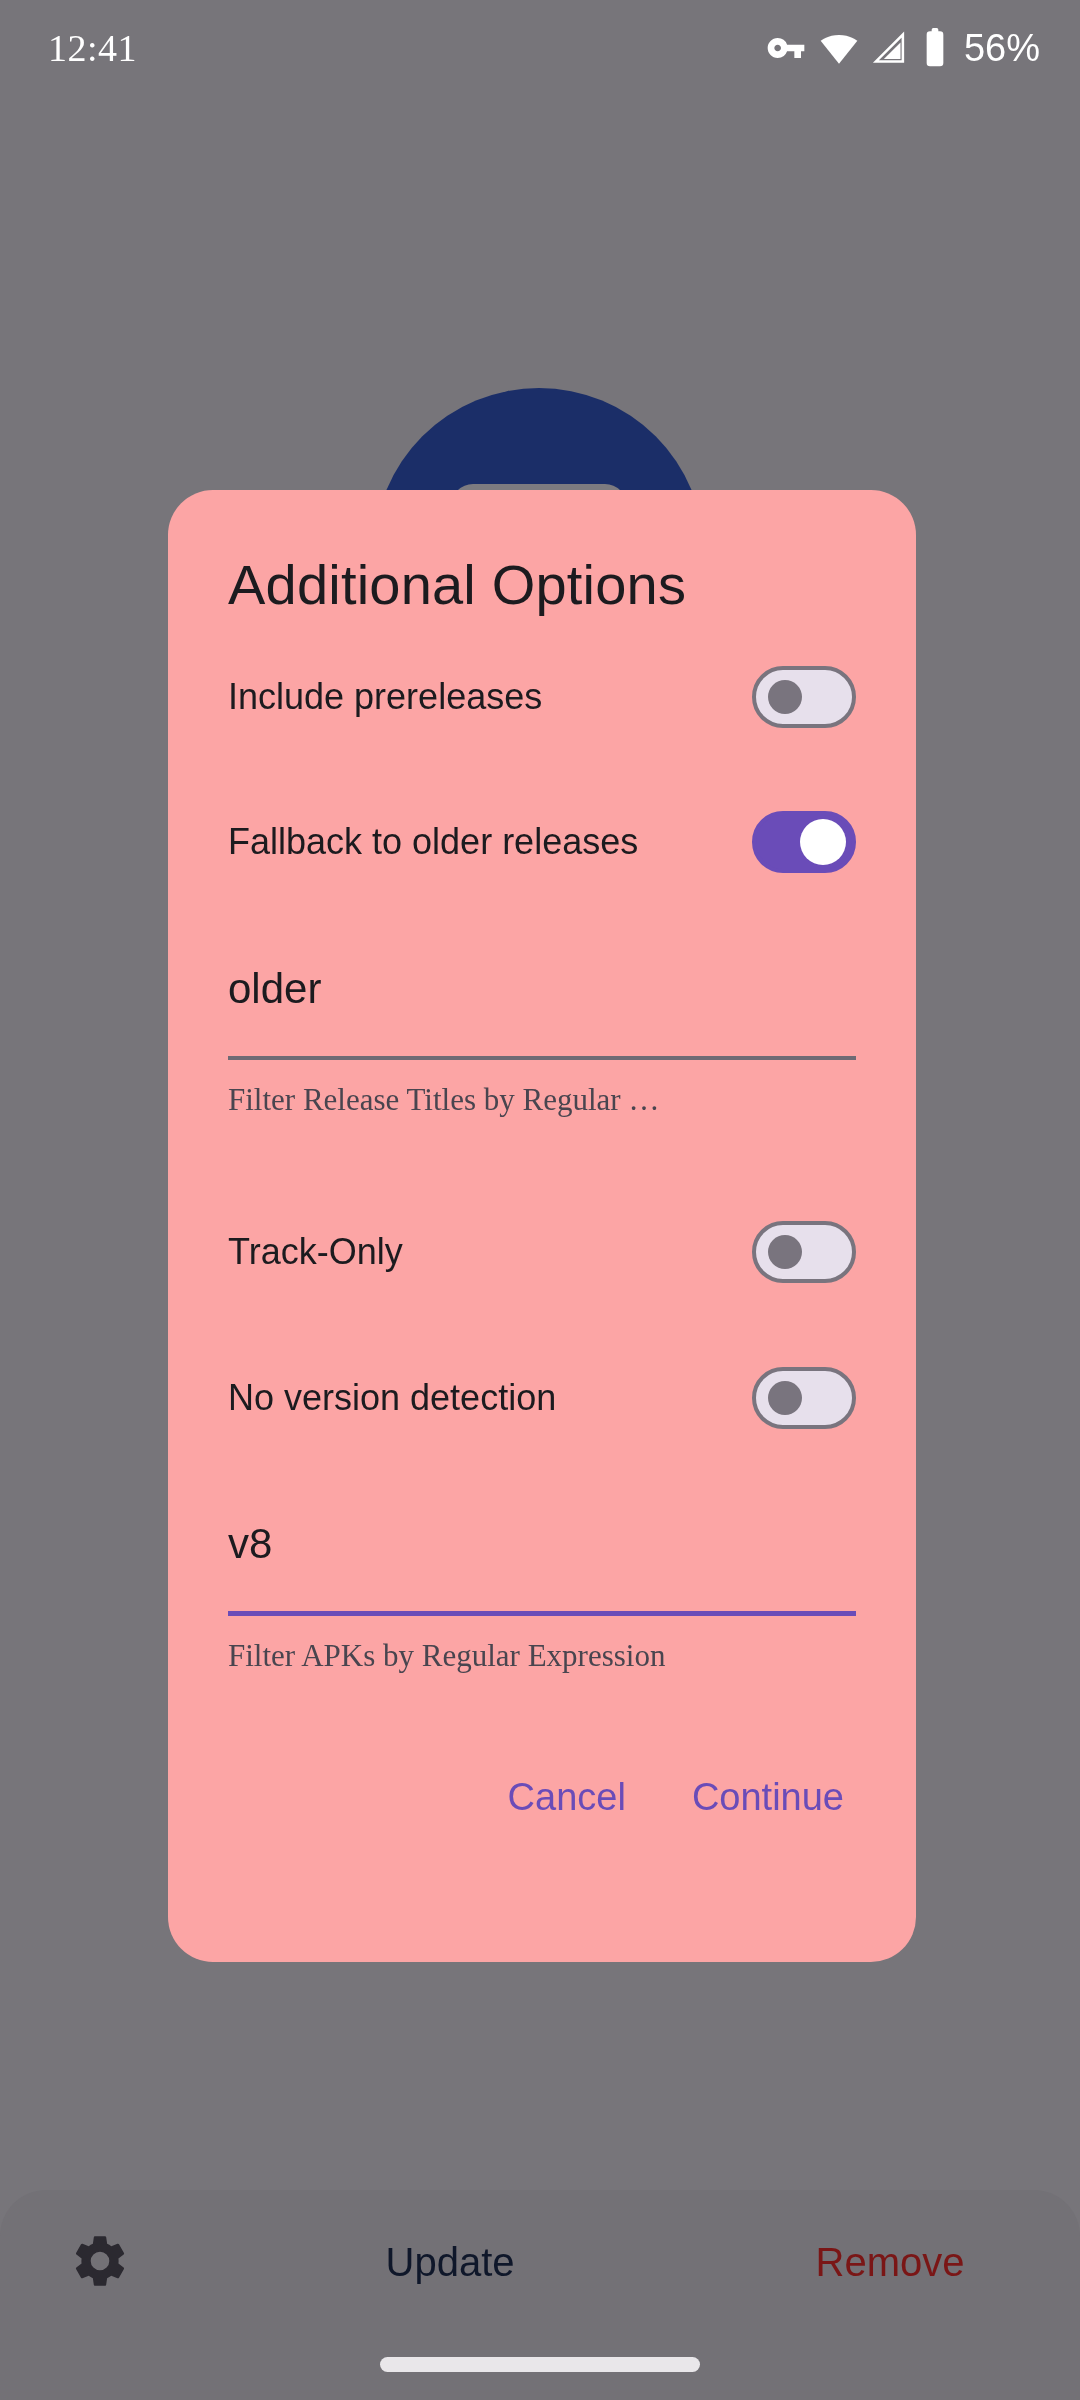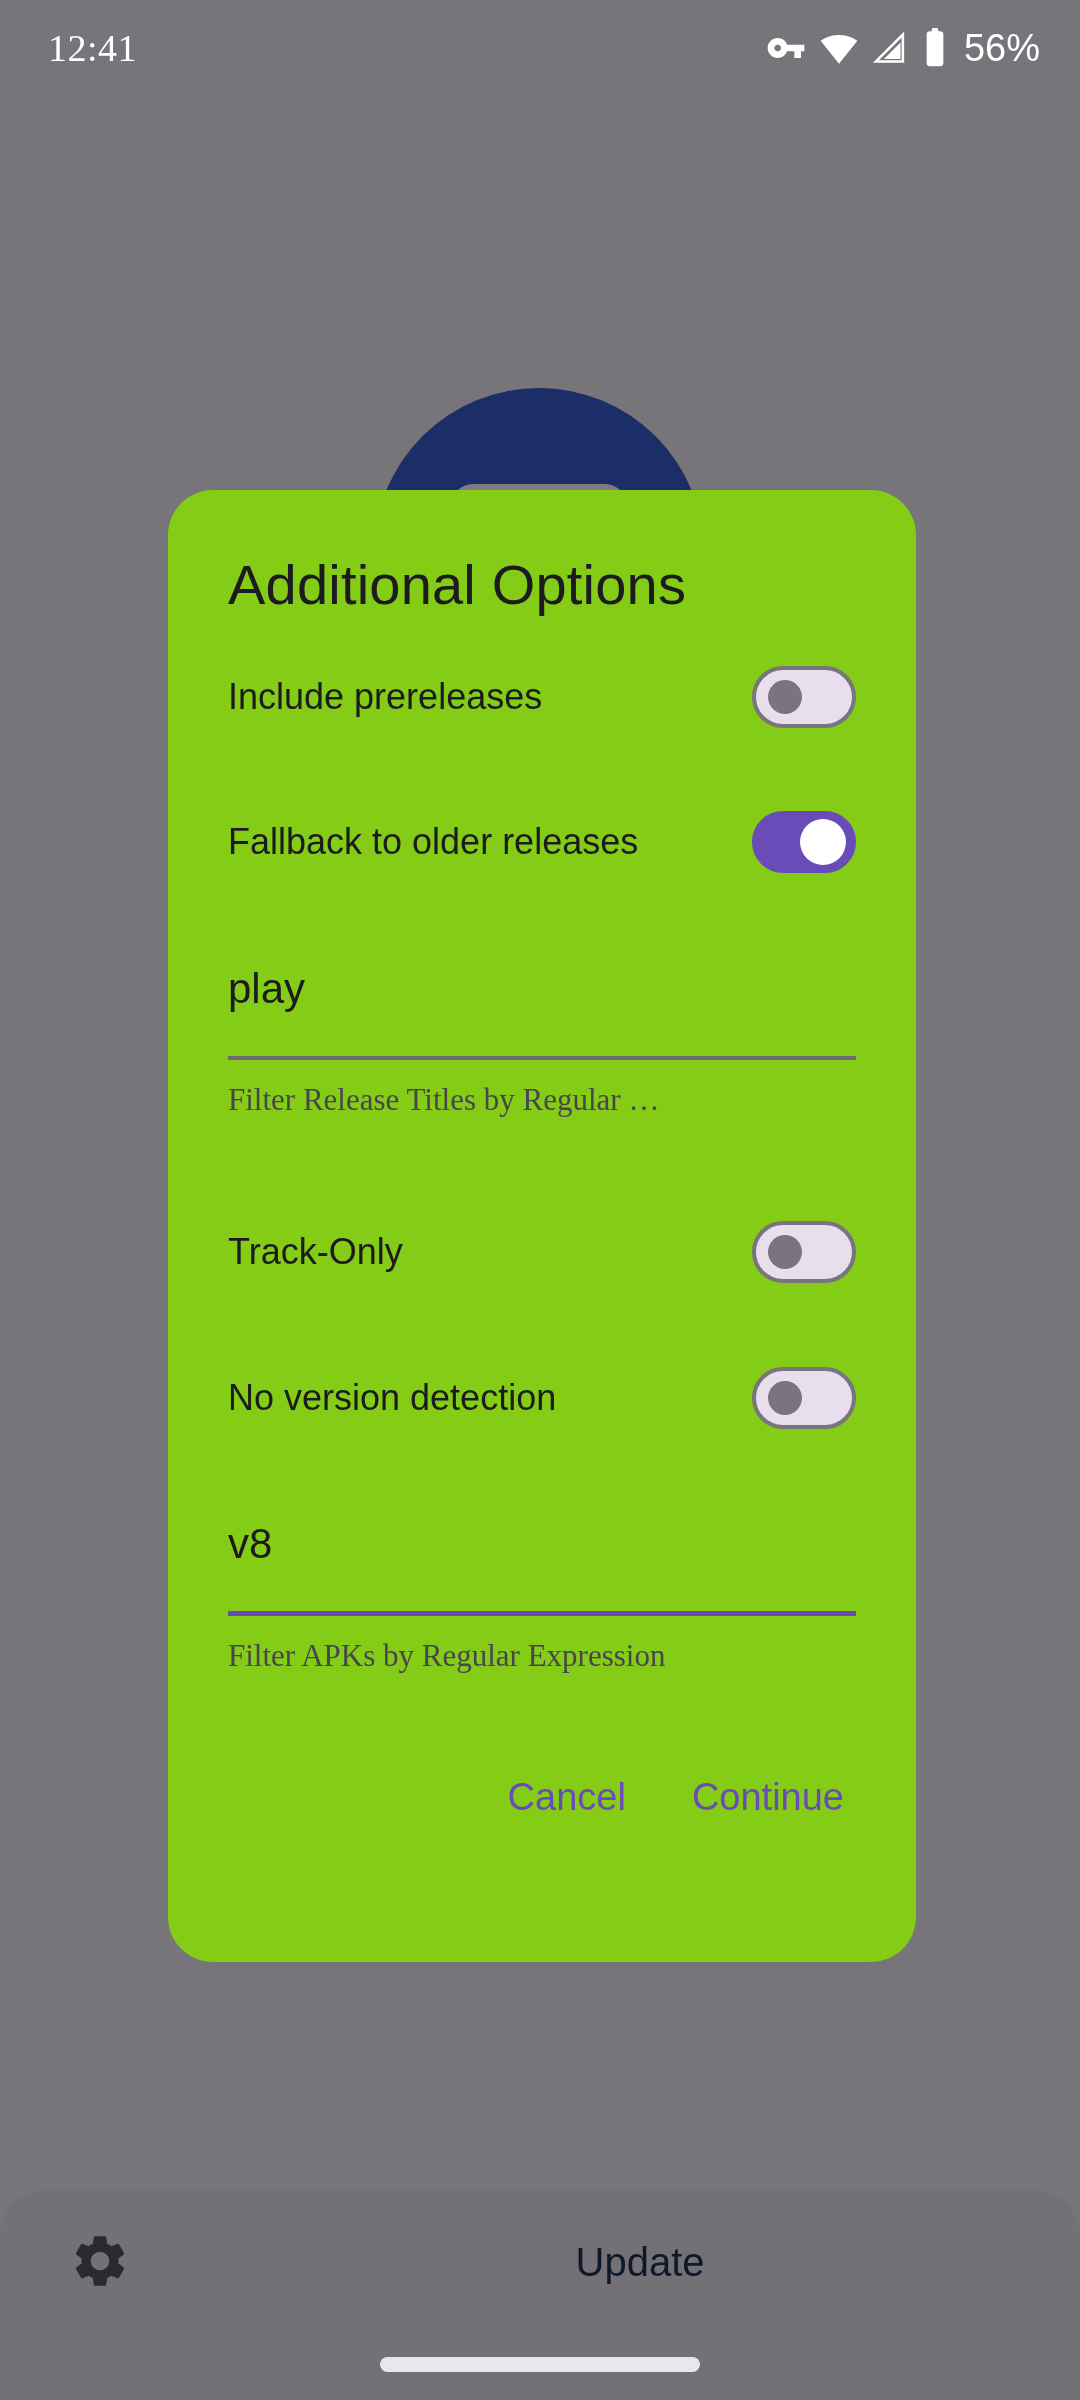--- a/index.html
+++ b/index.html
@@ -86,21 +86,21 @@
     position:absolute; inset:0;
     background:rgba(0,0,0,0.0);
     pointer-events:none;
   }
 
   
   #dialog {
     position:absolute;
     left:168px; top:490px;
     width:748px; height:1472px;
-    background:#84cc16;
+    background:#fca5a5;
     border-radius:45px;
   }
   #dialog-title {
     position:absolute;
     left:60px; top:62px;
     font-size:56px; color:#1C1B1F;
     letter-spacing:.2px;
   }
 
   .switch-row {
@@ -192,20 +192,21 @@
   <div id="bottom-bar">
     <div id="bottom-actions">
       <div id="settings-button">
         <span>
           <svg width="62" height="62" viewBox="0 0 24 24" fill="#2B2930">
             <path d="M19.14 12.94c.04-.3.06-.61.06-.94 0-.32-.02-.64-.07-.94l2.03-1.58a.49.49 0 0 0 .12-.61l-1.92-3.32a.488.488 0 0 0-.59-.22l-2.39.96c-.5-.38-1.03-.7-1.62-.94l-.36-2.54a.484.484 0 0 0-.48-.41h-3.84c-.24 0-.43.17-.47.41l-.36 2.54c-.59.24-1.13.57-1.62.94l-2.39-.96c-.22-.08-.47 0-.59.22L2.74 8.87c-.12.21-.08.47.12.61l2.03 1.58c-.05.3-.09.63-.09.94s.02.64.07.94l-2.03 1.58a.49.49 0 0 0-.12.61l1.92 3.32c.12.22.37.29.59.22l2.39-.96c.5.38 1.03.7 1.62.94l.36 2.54c.05.24.24.41.48.41h3.84c.24 0 .44-.17.47-.41l.36-2.54c.59-.24 1.13-.56 1.62-.94l2.39.96c.22.08.47 0 .59-.22l1.92-3.32c.12-.22.07-.47-.12-.61l-2.01-1.58zM12 15.6A3.6 3.6 0 0 1 8.4 12 3.6 3.6 0 0 1 12 8.4a3.6 3.6 0 0 1 3.6 3.6 3.6 3.6 0 0 1-3.6 3.6z"></path>
           </svg>
         </span>
       </div>
       <div id="update-button">Update</div>
+      <div id="remove-button">Remove</div>
     </div>
     <div id="gesture-bar"></div>
   </div>
 
   <div id="status-bar">
     <div id="status-clock">12:41</div>
     <div id="status-icons">
       <span>
         <svg width="40" height="40" viewBox="0 0 24 24" fill="#ffffff">
           <path d="M12.65 10A5.99 5.99 0 0 0 7 6c-3.31 0-6 2.69-6 6s2.69 6 6 6a5.99 5.99 0 0 0 5.65-4H17v4h4v-4h2v-4H12.65zM7 14c-1.1 0-2-.9-2-2s.9-2 2-2 2 .9 2 2-.9 2-2 2z"></path>
@@ -245,21 +246,21 @@
     </div>
 
     <div class="switch-row" style="top:310px">
       <span class="switch-label">Fallback to older releases</span>
       <span class="switch on">
         <span class="thumb"></span>
       </span>
     </div>
 
     <div class="field" style="top:470px">
-      <div class="field-value">play</div>
+      <div class="field-value">older</div>
       <div class="field-underline"></div>
       <div class="field-helper">Filter Release Titles by Regular …</div>
     </div>
 
     <div class="switch-row" style="top:720px">
       <span class="switch-label">Track-Only</span>
       <span class="switch off">
         <span class="thumb"></span>
       </span>
     </div>

